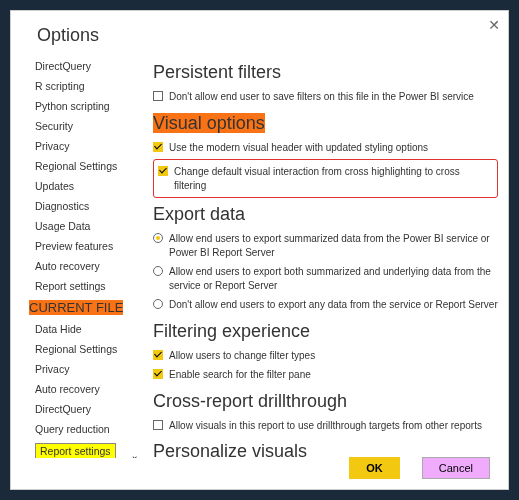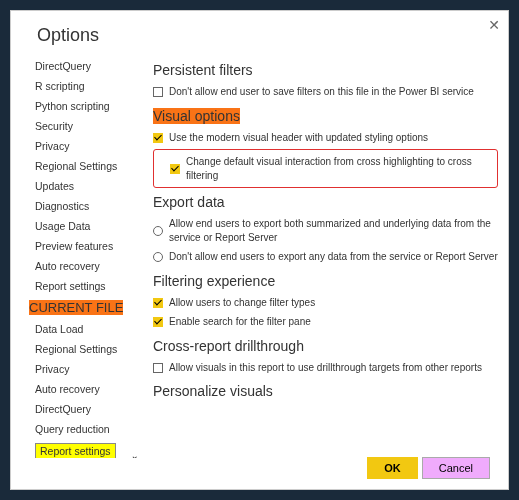--- a/index.html
+++ b/index.html
@@ -13,29 +13,29 @@
 .sidebar::-webkit-scrollbar-thumb{background:#c8c8c8}
 .sidebar::-webkit-scrollbar-track{background:#f0f0f0}
 .sb-item{font-size:10.5px;color:#333;padding:4px 6px 4px 16px;cursor:pointer;white-space:nowrap;overflow:hidden;text-overflow:ellipsis}
 .sb-header{font-size:13px;color:#333;padding:4px 6px 4px 10px;font-weight:400}
 .hl-y{background:#f97316}
 .hl-box{border:1px solid #888;background:#ffff00}
 .main{flex:1;overflow-y:auto;padding:0 10px 0 14px;position:relative}
 .main::-webkit-scrollbar{width:12px}
 .main::-webkit-scrollbar-thumb{background:#c8c8c8}
 .main::-webkit-scrollbar-track{background:#f0f0f0}
-.sec-h{font-size:14px;color:#333;margin:6px 0 4px}
-.opt{display:flex;align-items:center;font-size:10px;color:#333;padding:3px 0;line-height:1.35}
+.sec-h{font-size:18px;color:#333;margin:6px 0 4px}
+.opt{display:flex;align-items:flex-start;font-size:10px;color:#333;padding:3px 0;line-height:1.35}
 .cb,.rb{width:10px;height:10px;border:1px solid #666;margin-right:6px;margin-top:1px;flex-shrink:0;background:#fff;position:relative;cursor:pointer}
 .rb{border-radius:50%}
 .cb.checked{background:#f2c811;border-color:#f2c811}
 .cb.checked::after{content:"";position:absolute;left:2px;top:-1px;width:3px;height:6px;border:solid #000;border-width:0 1.5px 1.5px 0;transform:rotate(45deg)}
 .rb.checked::after{content:"";position:absolute;left:2px;top:2px;width:4px;height:4px;border-radius:50%;background:#f2c811}
-.red-ring{border:1.5px solid #e03030;border-radius:3px;padding:2px 16px;margin:2px 0}
-.footer{position:absolute;bottom:10px;right:18px;display:flex;gap:4px}
+.red-ring{border:1.5px solid #e03030;border-radius:3px;padding:2px 4px;margin:2px 0}
+.footer{position:absolute;bottom:10px;right:18px;display:flex;gap:22px}
 .btn{font-size:11px;padding:4px 16px;border:1px solid #aaa;background:#f0abfc;cursor:pointer}
 .btn.primary{background:#f2c811;border-color:#f2c811;font-weight:600}
 .chev{position:absolute;right:0;bottom:2px;font-size:10px;color:#333}
 </style>
 </head>
 <body>
 
 <div class="dialog">
   <span class="close">✕</span>
   <div class="title">Options</div>
@@ -50,21 +50,21 @@
       <div class="sb-item">Regional Settings</div>
       <div class="sb-item">Updates</div>
       <div class="sb-item">Diagnostics</div>
       <div class="sb-item">Usage Data</div>
       <div class="sb-item">Preview features</div>
       <div class="sb-item">Auto recovery</div>
       <div class="sb-item">Report settings</div>
 
       <div class="sb-header"><span class="hl-y">CURRENT FILE</span></div>
 
-      <div class="sb-item">Data Load</div>
+      <div class="sb-item">Data Hide</div>
       <div class="sb-item">Regional Settings</div>
       <div class="sb-item">Privacy</div>
       <div class="sb-item">Auto recovery</div>
       <div class="sb-item">DirectQuery</div>
       <div class="sb-item">Query reduction</div>
       <div class="sb-item" style="position:relative">
         <span class="hl-box" style="padding:1px 4px;display:inline-block">Report settings</span>
         <span class="chev">⌄</span>
       </div>
     </div>
@@ -82,20 +82,24 @@
           <span>Use the modern visual header with updated styling options</span>
         </div>
       <div class="red-ring">
         <div class="opt">
             <span class="cb checked"></span>
             <span>Change default visual interaction from cross highlighting to cross filtering</span>
           </div>
       </div>
 
       <div class="sec-h">Export data</div>
+      <div class="opt">
+          <span class="rb checked"></span>
+          <span>Allow end users to export summarized data from the Power BI service or Power BI Report Server</span>
+        </div>
       <div class="opt">
           <span class="rb"></span>
           <span>Allow end users to export both summarized and underlying data from the service or Report Server</span>
         </div>
       <div class="opt">
           <span class="rb"></span>
           <span>Don't allow end users to export any data from the service or Report Server</span>
         </div>
 
       <div class="sec-h">Filtering experience</div>

